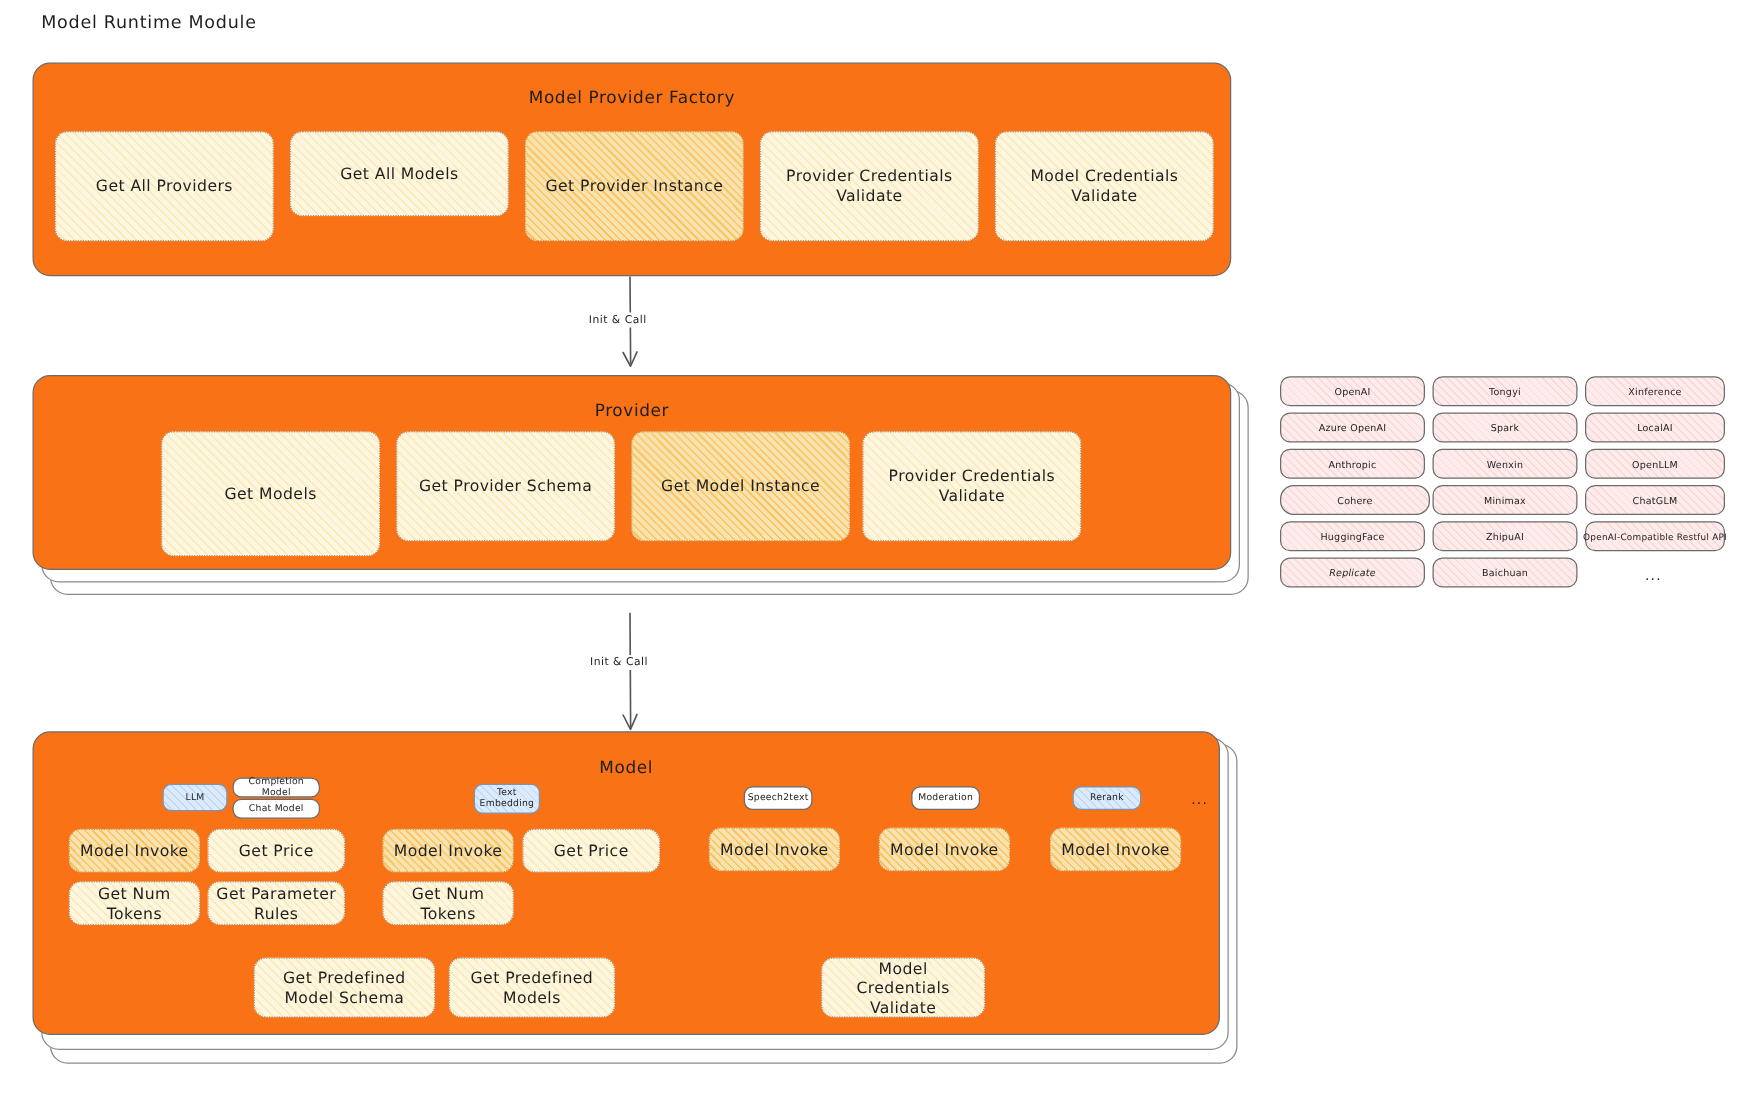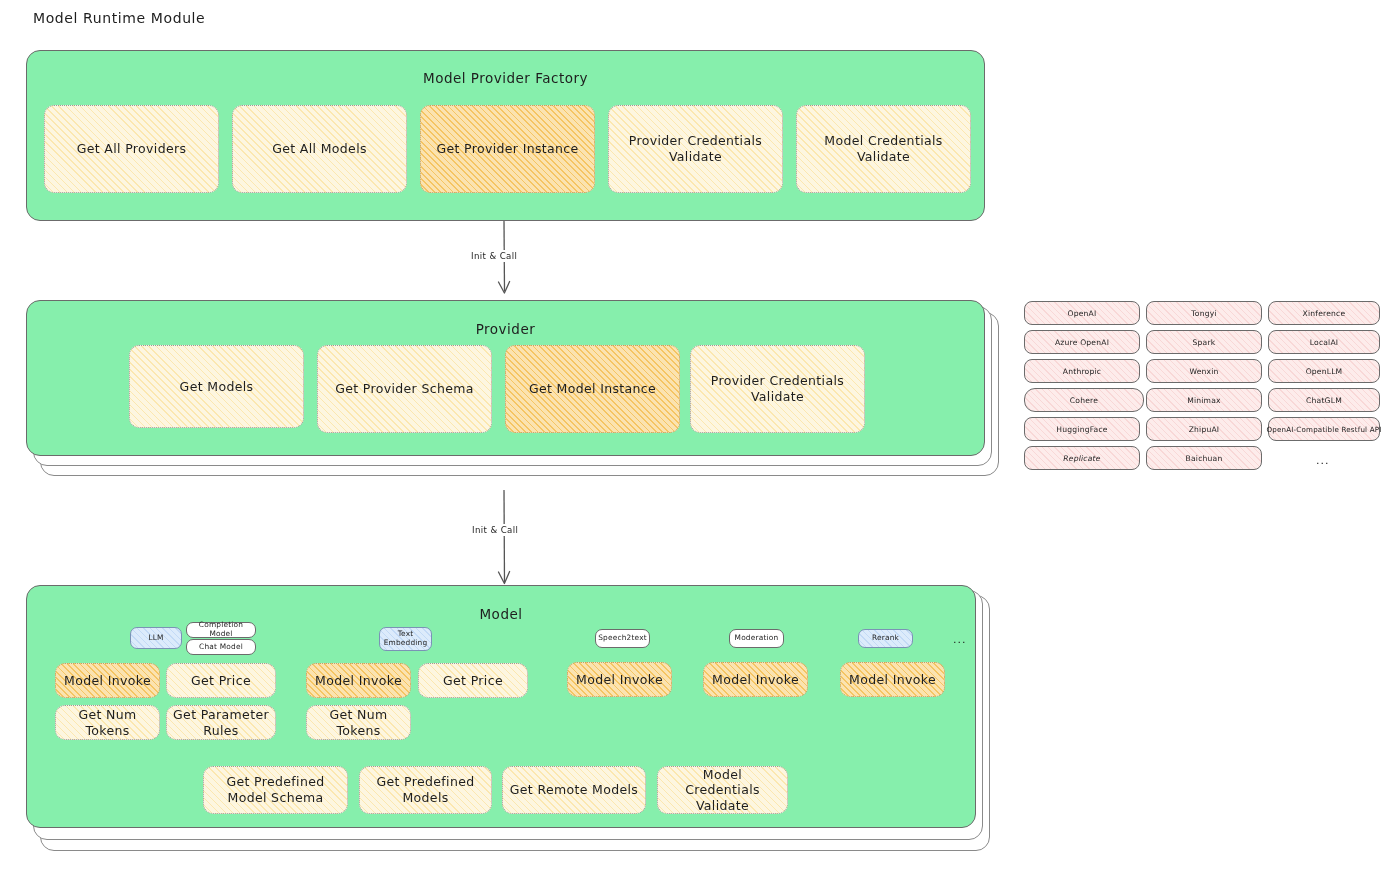--- a/index.html
+++ b/index.html
@@ -34,21 +34,21 @@
     font-size: 14px;
     color: #1e1e1e;
     letter-spacing: .6px;
   }
 
   
   .container {
     position: absolute;
     border: 1.4px solid #6b6b6b;
     border-radius: 14px;
-    background: #86efac;
+    background: #f97316;
     box-sizing: border-box;
   }
   .stack-layer {
     position: absolute;
     border: 1.4px solid #8a8a8a;
     border-radius: 14px;
     background: #ffffff;
     box-sizing: border-box;
     z-index: 1;
   }
@@ -162,40 +162,40 @@
 
 <div id="canvas">
 
   <div class="page-title hand">Model Runtime Module</div>
 
   <div class="container top" style="left:26px; top:50px; width:959px; height:171px;">
     <div class="container-title hand" style="top:19px;">Model Provider Factory</div>
   </div>
 
   <div class="chip hand" style="left:44px; top:105px; width:175px; height:88px; z-index:6;">Get All Providers</div>
-  <div class="chip hand" style="left:232px; top:105px; width:175px; height:88px; z-index:6;">Get All Models</div>
+  <div class="chip hand" style="left:232px; top:105px; width:175px; height:68px; z-index:6;">Get All Models</div>
   <div class="chip strong hand" style="left:420px; top:105px; width:175px; height:88px; z-index:6;">Get Provider Instance</div>
   <div class="chip hand" style="left:608px; top:105px; width:175px; height:88px; z-index:6;">Provider Credentials Validate</div>
   <div class="chip hand" style="left:796px; top:105px; width:175px; height:88px; z-index:6;">Model Credentials Validate</div>
 
   <div class="arrow-wrap" style="left:470px; top:221px; width:70px; height:80px;">
     <svg width="70" height="80" viewBox="0 0 70 80">
       <path d="M34 0 L34.5 70" stroke="#555" stroke-width="1.3" fill="none"></path>
       <path d="M28.5 61 L34.4 72 L39.6 60.5" stroke="#555" stroke-width="1.3" fill="none" stroke-linecap="round" stroke-linejoin="round"></path>
     </svg>
     <div class="arrow-label hand" style="left:-2px; top:29px;">Init &amp; Call</div>
   </div>
 
   <div class="stack-layer" style="left:40px; top:312px; width:959px; height:164px;"></div>
   <div class="stack-layer" style="left:33px; top:306px; width:959px; height:160px; z-index:2;"></div>
   <div class="container top" style="left:26px; top:300px; width:959px; height:156px;">
     <div class="container-title hand" style="top:20px;text-align:center;">Provider</div>
   </div>
 
-  <div class="chip hand" style="left:129px; top:345px; width:175px; height:83px; z-index:6;">Get Models</div>
+  <div class="chip hand" style="left:129px; top:345px; width:175px; height:100px; z-index:6;">Get Models</div>
   <div class="chip hand" style="left:317px; top:345px; width:175px; height:88px; z-index:6;">Get Provider Schema</div>
   <div class="chip strong hand" style="left:505px; top:345px; width:175px; height:88px; z-index:6;">Get Model Instance</div>
   <div class="chip hand" style="left:690px; top:345px; width:175px; height:88px; z-index:6;">Provider Credentials Validate</div>
 
   <div style="position:absolute; left:1024px; top:300px; width:356px; height:175px;">
 
     <div class="pill hand" style="left:0px; top:1px; width:116px; height:24px;">OpenAI</div>
     <div class="pill hand" style="left:0px; top:30px; width:116px; height:24px;">Azure OpenAI</div>
     <div class="pill hand" style="left:0px; top:59px; width:116px; height:24px;">Anthropic</div>
     <div class="pill hand" style="left:0px; top:88px; width:120px; height:24px;border-radius:11px;">Cohere</div>
@@ -252,16 +252,15 @@
   <div class="badge plain hand" style="left:729px; top:629px; width:55px; height:19px; z-index:6;">Moderation</div>
   <div class="chip strong hand" style="left:703px; top:662px; width:105px; height:35px; z-index:6;">Model Invoke</div>
 
   <div class="badge blue hand" style="left:858px; top:629px; width:55px; height:19px; z-index:6;">Rerank</div>
   <div class="chip strong hand" style="left:840px; top:662px; width:105px; height:35px; z-index:6;">Model Invoke</div>
 
   <div class="ellipsis hand" style="left:953px; top:634px; z-index:7;">...</div>
 
   <div class="chip hand" style="left:203px; top:766px; width:145px; height:48px; z-index:6;">Get Predefined Model Schema</div>
   <div class="chip hand" style="left:359px; top:766px; width:133px; height:48px; z-index:6;">Get Predefined Models</div>
-  <div class="chip hand" style="left:502px; top:766px; width:144px; height:48px; z-index:6;">Get Remote Models</div>
   <div class="chip hand" style="left:657px; top:766px; width:131px; height:48px; z-index:6;">Model Credentials Validate</div>
 
 </div>
 
 </body></html>

